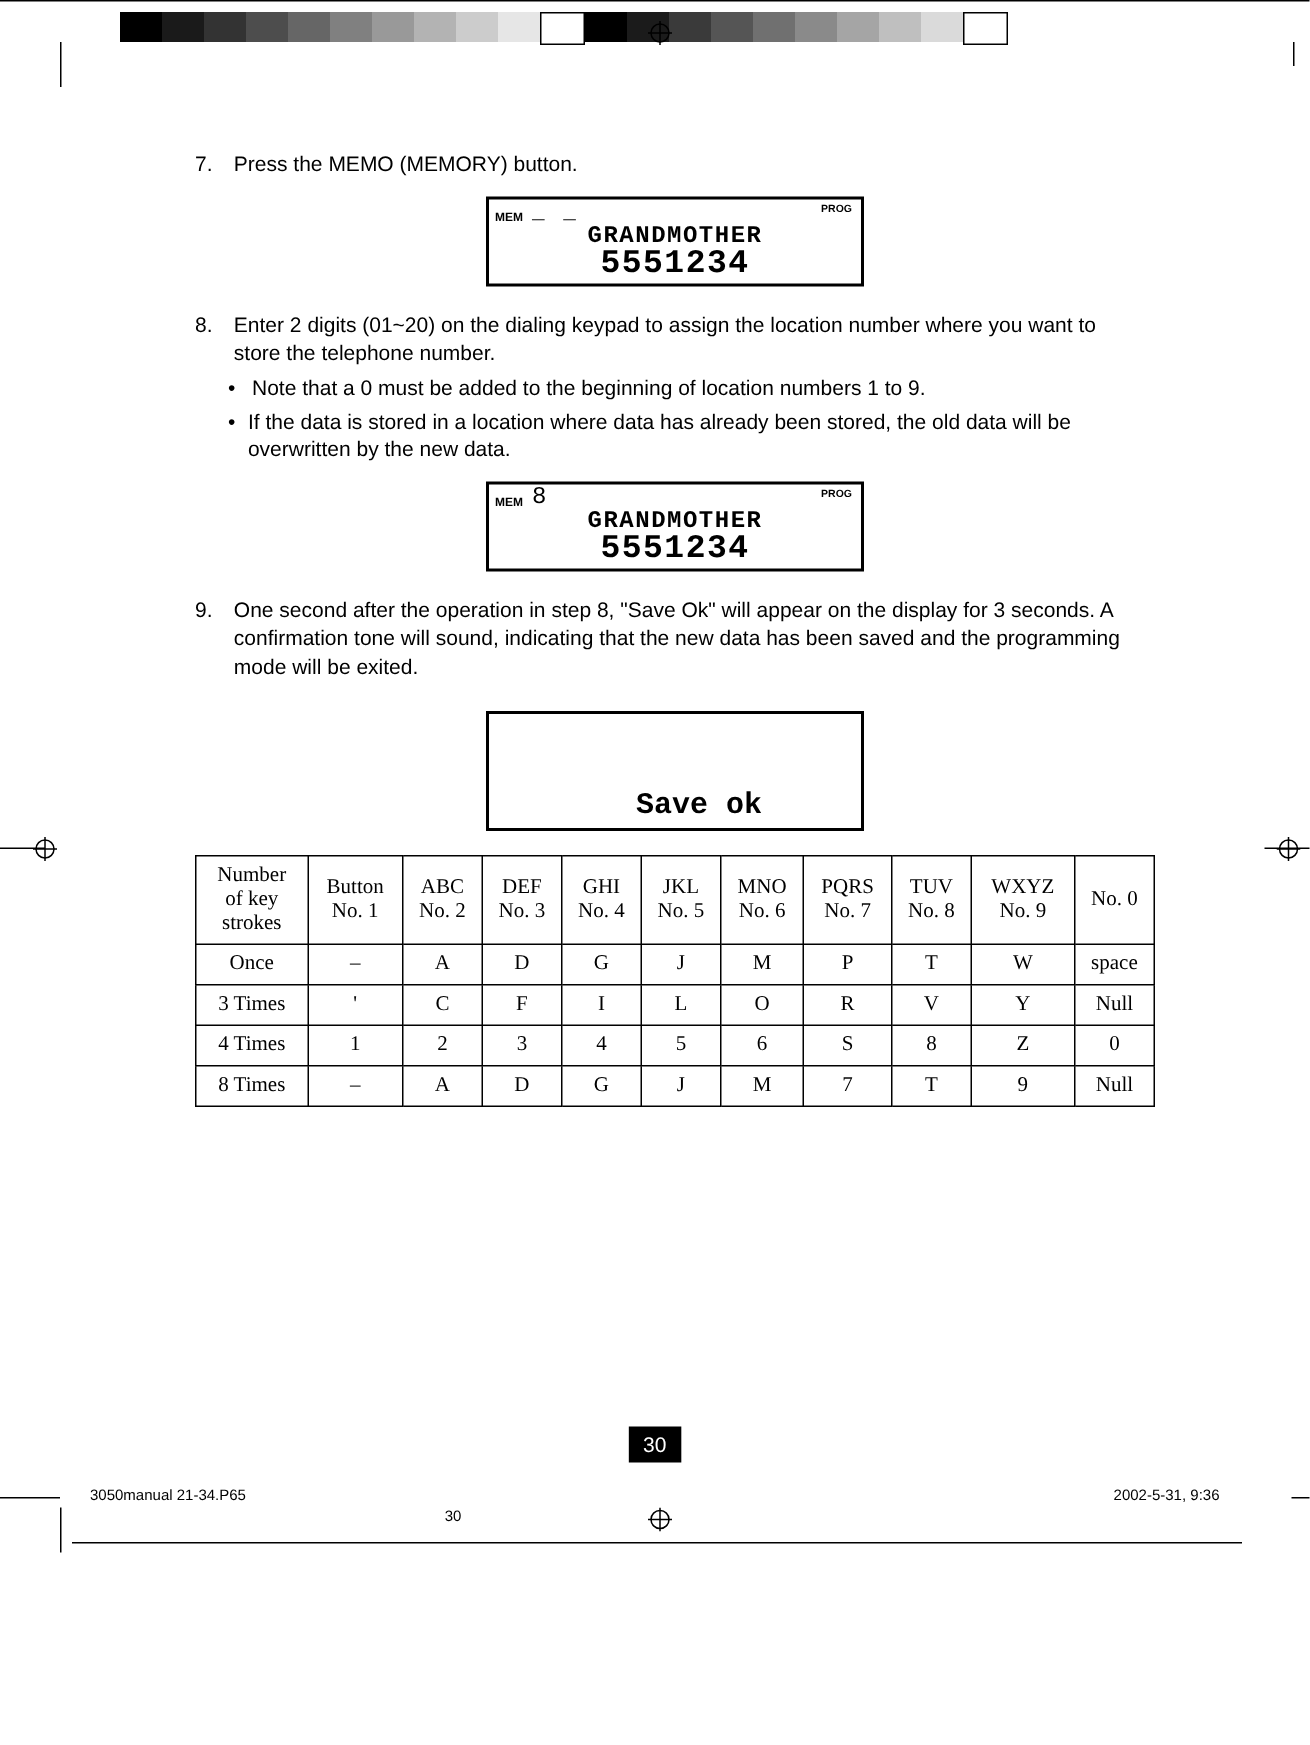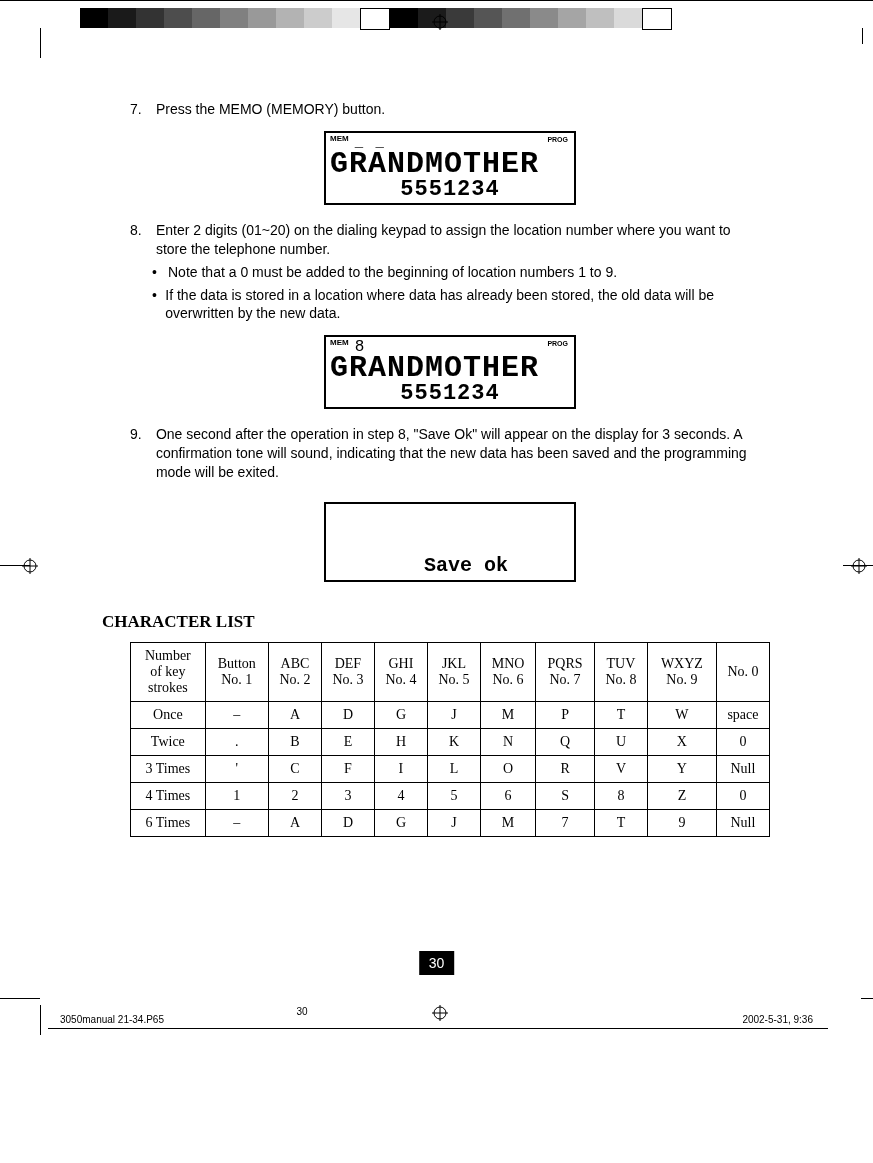--- a/index.html
+++ b/index.html
@@ -75,37 +75,38 @@
     border: 2px solid #000;
     width: 240px;
     margin: 10px auto 16px auto;
     padding: 2px 4px 2px 4px;
     font-family: "Courier New", monospace;
     position: relative;
     line-height: 1;
   }
   .lcd .mem-row {
     display:flex;
-    align-items:flex-start;
+    align-items:flex-end;
     height:14px;
   }
   .lcd .mem-row .mem { font-size:8px; font-weight:bold; font-family:Arial,sans-serif; }
   .lcd .mem-row .dash { font-size:14px; margin-left:6px; letter-spacing:2px; font-weight:normal;}
   .lcd .mem-row .eight { font-size:16px; margin-left:6px; font-weight:normal; font-family:"Courier New",monospace;}
   .lcd .prog {
     position:absolute;
     top:3px; right:6px;
     font-size:7px; font-weight:bold;
     font-family: Arial, sans-serif;
   }
   .lcd .big {
-    font-size: 30px;
+    font-size: 16px;
     font-weight: bold;
     letter-spacing: 1px;
     font-family: "Courier New", monospace;
+    text-align: center;
   }
   .lcd .num {
     font-size: 22px;
     font-weight: bold;
     text-align: center;
     letter-spacing: 1px;
     font-family: "Courier New", monospace;
   }
   .lcd.save {
     height: 70px;
@@ -148,21 +149,21 @@
     bottom: 60px;
     left: 50%;
     transform: translateX(-50%);
     background: #000;
     color: #fff;
     padding: 4px 10px;
     font-size: 14px;
   }
   .footer {
     position:absolute;
-    bottom: 10px;
+    bottom: 32px;
     left: 60px;
     right: 60px;
     font-size: 10px;
     display:flex;
     justify-content: space-between;
   }
   .footer-mid { position:absolute; bottom:18px; left:50%; transform:translateX(-140px); font-size:10px;}
   .crop-bottom-lines {
     position:absolute;
     bottom:0;
@@ -274,21 +275,20 @@
 
     <div class="step" style="margin-top:4px;">
       <span class="step-num">9.</span>
       <span class="step-body">One second after the operation in step 8, "Save Ok" will appear on the display for 3 seconds. A confirmation tone will sound, indicating that the new data has been saved and the programming mode will be exited.</span>
     </div>
 
     <div class="lcd save" style="margin-top:20px;">
       <span class="savemsg">Save ok</span>
     </div>
 
-    <div class="section-title">CHARACTER LIST</div>
 
     <table class="char">
       <thead>
           <tr id="char-header">
             <th>Number<br>of key<br>strokes</th>
             <th>Button<br>No. 1</th>
             <th>ABC<br>No. 2</th>
             <th>DEF<br>No. 3</th>
             <th>GHI<br>No. 4</th>
             <th>JKL<br>No. 5</th>
@@ -307,33 +307,20 @@
             <td>D</td>
             <td>G</td>
             <td>J</td>
             <td>M</td>
             <td>P</td>
             <td>T</td>
             <td>W</td>
             <td>space</td>
           </tr>
           <tr>
-            <td>Twice</td>
-            <td>.</td>
-            <td>B</td>
-            <td>E</td>
-            <td>H</td>
-            <td>K</td>
-            <td>N</td>
-            <td>Q</td>
-            <td>U</td>
-            <td>X</td>
-            <td>0</td>
-          </tr>
-          <tr>
             <td>3 Times</td>
             <td>'</td>
             <td>C</td>
             <td>F</td>
             <td>I</td>
             <td>L</td>
             <td>O</td>
             <td>R</td>
             <td>V</td>
             <td>Y</td>
@@ -346,21 +333,21 @@
             <td>3</td>
             <td>4</td>
             <td>5</td>
             <td>6</td>
             <td>S</td>
             <td>8</td>
             <td>Z</td>
             <td>0</td>
           </tr>
           <tr>
-            <td>6 Times</td>
+            <td>8 Times</td>
             <td>–</td>
             <td>A</td>
             <td>D</td>
             <td>G</td>
             <td>J</td>
             <td>M</td>
             <td>7</td>
             <td>T</td>
             <td>9</td>
             <td>Null</td>

